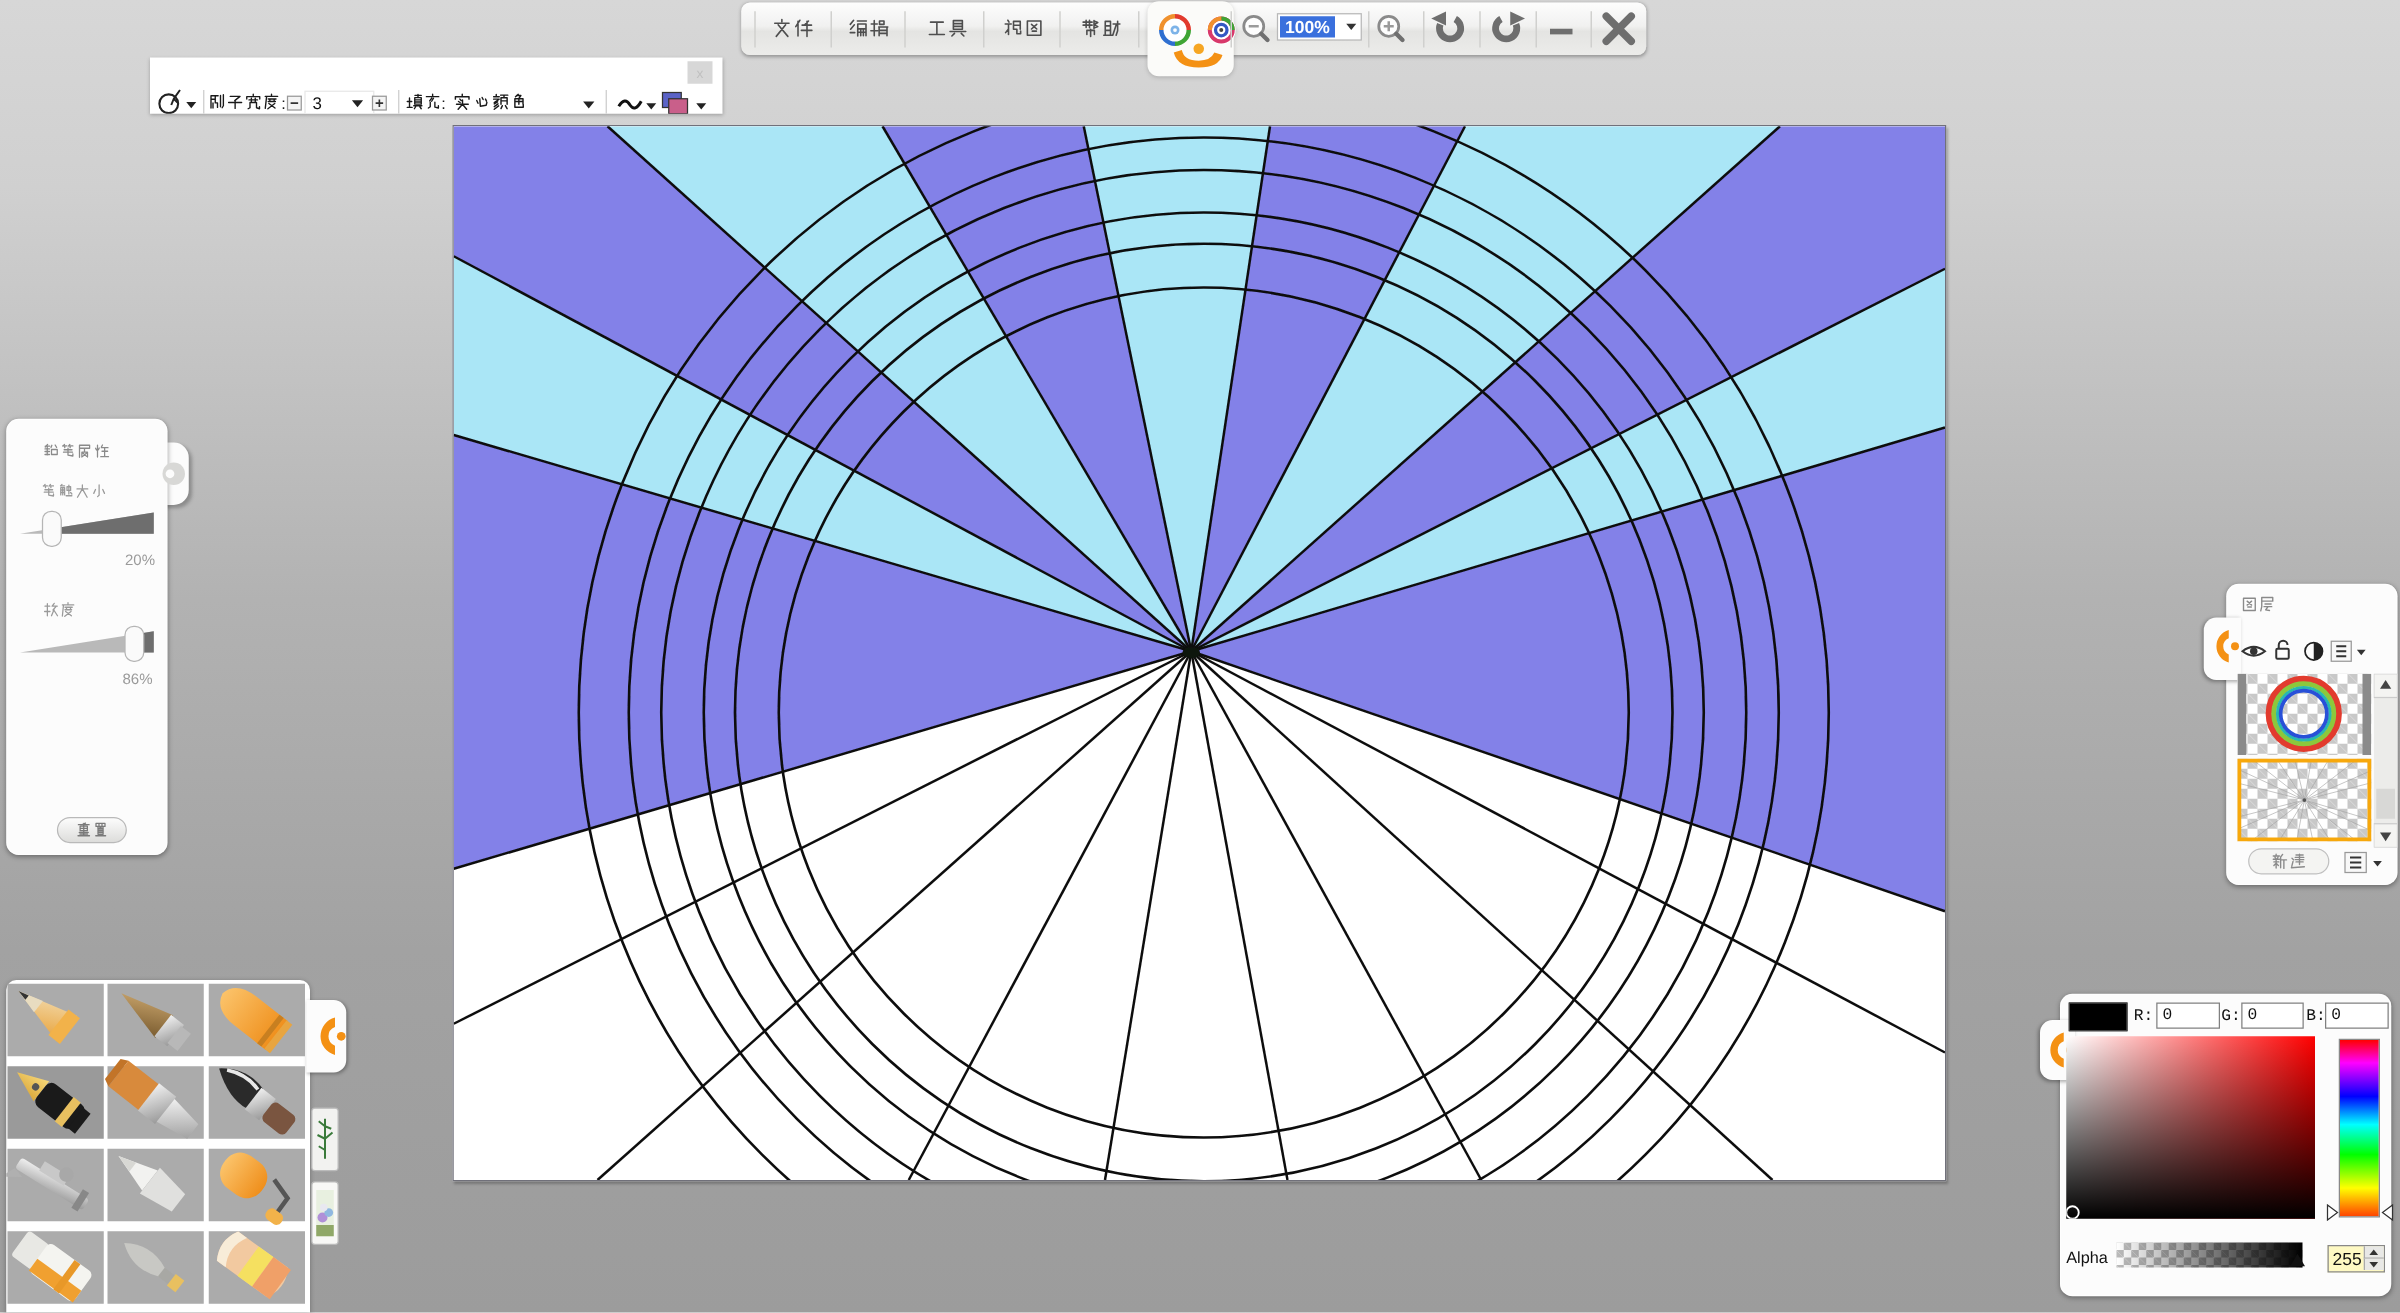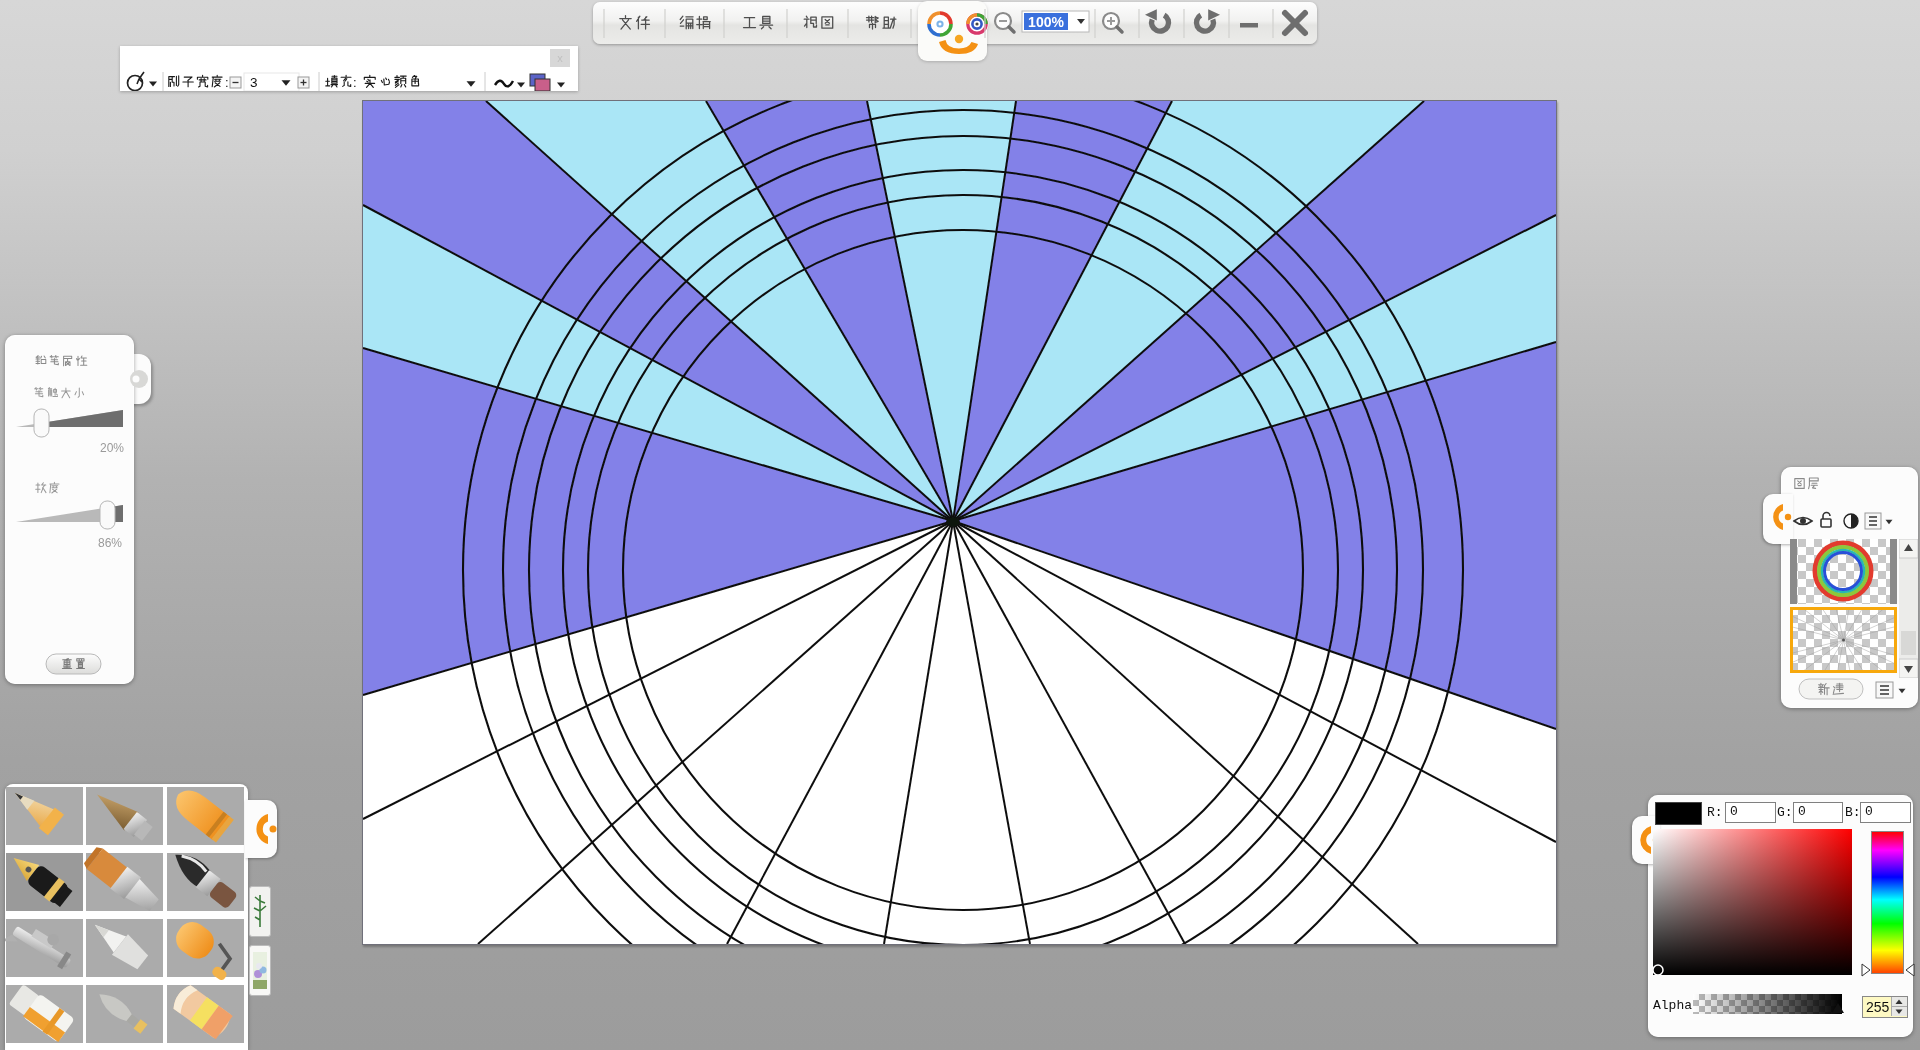--- a/index.html
+++ b/index.html
@@ -461,21 +461,21 @@
 background:linear-gradient(180deg,rgba(0,0,0,0) 0%,#000 100%),linear-gradient(90deg,#fff 0%,#f00 100%);"></div>
 <svg class="abs" style="left:1653px;top:829px" width="199" height="146">
     <circle cx="5" cy="141" r="5" fill="none" stroke="#fff" stroke-width="1.5"></circle>
   </svg>
 <div class="abs" style="left:1871px;top:831px;width:31px;height:141px;border:1px solid #888;
 background:linear-gradient(180deg,#f00 0%,#f0f 13%,#00f 32%,#0ff 48%,#0f0 65%,#ff0 84%,#f40 100%);"></div>
 <svg class="abs" style="left:1858px;top:960px" width="60" height="20">
 <polygon points="4,4 4,16 12,10" fill="#fff" stroke="#333"></polygon>
     <polygon points="56,4 56,16 48,10" fill="#fff" stroke="#333"></polygon>
   </svg>
-<div class="abs" style="left:1653px;top:998px;width:60px;height:16px;font-family:Liberation Mono, monospace;font-size:13px;color:#111;">Alpha</div>
+<div class="abs" style="left:1653px;top:998px;width:60px;height:16px;font-family:Liberation Sans, sans-serif;font-size:13px;color:#111;">Alpha</div>
 <div class="abs" style="left:1693px;top:994px;width:149px;height:20px;
 background-image:linear-gradient(90deg,rgba(0,0,0,0) 0%,rgba(0,0,0,1) 100%),linear-gradient(45deg,#bbb 25%,transparent 25%,transparent 75%,#bbb 75%),linear-gradient(45deg,#bbb 25%,transparent 25%,transparent 75%,#bbb 75%);
 background-size:100% 100%,12px 12px,12px 12px;background-position:0 0,0 0,6px 6px;background-color:#fff;"></div>
 <svg class="abs" style="left:1828px;top:1003px" width="20" height="12">
     <polygon points="10,0 4,10 16,10" fill="#111"></polygon>
   </svg>
 <div class="abs" style="left:1862px;top:996px;width:44px;height:20px;background:#fef9c3;border:1px solid #888;">
 <span style="position:absolute;left:3px;top:2px;font-size:14px;color:#111;">255</span>
 <span class="abs" style="left:28px;top:0;width:15px;height:9px;background:#e8e8e6;border-left:1px solid #aaa;border-bottom:1px solid #aaa;"></span>
 <span class="abs" style="left:28px;top:10px;width:15px;height:9px;background:#e8e8e6;border-left:1px solid #aaa;"></span>

